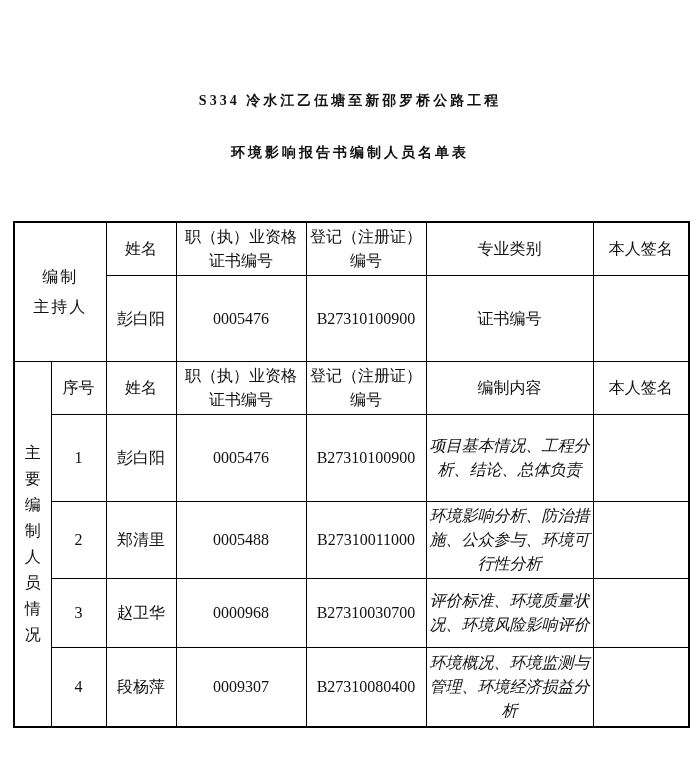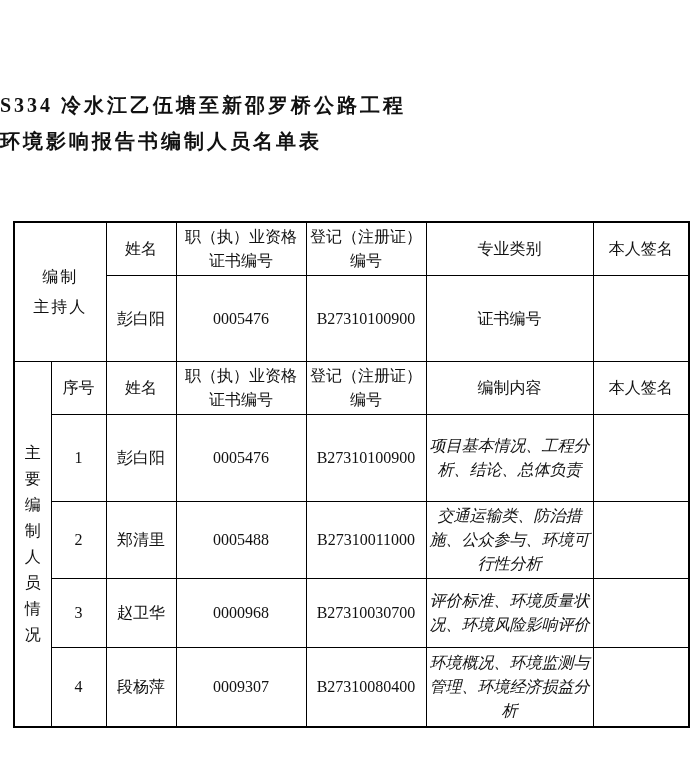--- a/index.html
+++ b/index.html
@@ -9,28 +9,29 @@
     height: 767px;
     background: #ffffff;
     color: #111111;
     font-family: "Liberation Serif", "DejaVu Serif", serif;
     overflow: hidden;
   }
   .doc-title {
     position: absolute;
     left: 0;
     width: 700px;
-    font-size: 20px;
+    text-align: center;
+    font-size: 14px;
     font-weight: bold;
     letter-spacing: 3px;
     color: #111111;
     white-space: nowrap;
   }
   .doc-title.line1 { top: 92px; }
-  .doc-title.line2 { top: 128px; }
+  .doc-title.line2 { top: 144px; }
 
   table.roster {
     position: absolute;
     left: 13px;
     top: 221px;
     width: 675px;
     border-collapse: collapse;
     table-layout: fixed;
     border: 2px solid #000;
   }
@@ -135,21 +136,21 @@
       <td>0005476</td>
       <td>B27310100900</td>
       <td class="content-cell">项目基本情况、工程分析、结论、总体负责</td>
       <td></td>
     </tr>
     <tr class="r-row2">
       <td>2</td>
       <td>郑清里</td>
       <td>0005488</td>
       <td>B27310011000</td>
-      <td class="content-cell">交通运输类、防治措施、公众参与、环境可行性分析</td>
+      <td class="content-cell">环境影响分析、防治措施、公众参与、环境可行性分析</td>
       <td></td>
     </tr>
     <tr class="r-row3">
       <td>3</td>
       <td>赵卫华</td>
       <td>0000968</td>
       <td>B27310030700</td>
       <td class="content-cell">评价标准、环境质量状况、环境风险影响评价</td>
       <td></td>
     </tr>

